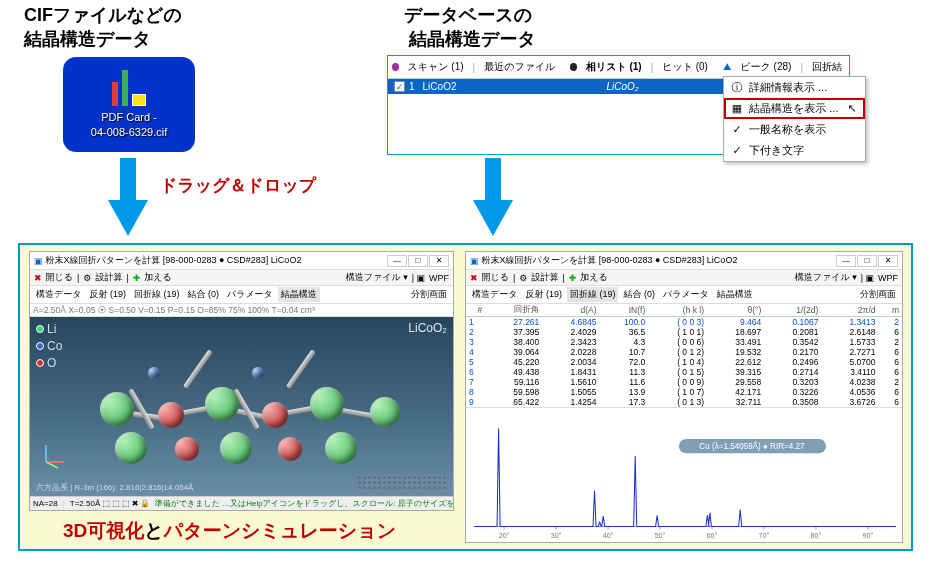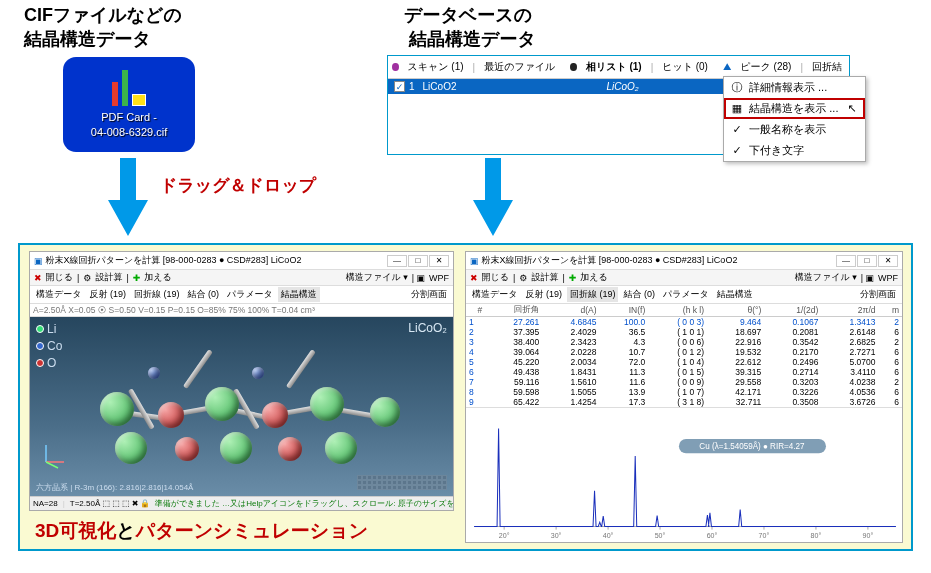--- a/index.html
+++ b/index.html
@@ -49,21 +49,21 @@
   .statusbar{display:flex;align-items:center;padding:1px 3px;font-size:8px;background:#eee;border-top:1px solid #ccc;white-space:nowrap;overflow:hidden;}
   .statusbar .msg{color:#0a7a0a;margin-left:4px;}
   .atom{position:absolute;border-radius:50%;box-shadow:inset -3px -3px 6px rgba(0,0,0,0.45), inset 2px 2px 4px rgba(255,255,255,0.5);}
   .bond{position:absolute;height:5px;background:linear-gradient(#e0e0e0,#888);border-radius:2px;transform-origin:left center;}
   .rtable{flex:0 0 auto; border-collapse:collapse; font-size:8.5px; width:100%;}
   .rtable th,.rtable td{padding:0 3px; text-align:right; white-space:nowrap;}
   .rtable th{color:#555;font-weight:normal; border-bottom:1px solid #ccc;}
   .rtable td.idx{color:#0050cc;text-align:left;}
   .rtable tr.sel td{color:#0050cc;}
   .plot{flex:1;position:relative;background:#fff;border-top:1px solid #ddd;}
-  .bottom-label{position:absolute; font-weight:bold; font-size:19px;}
+  .bottom-label{position:absolute; font-weight:bold; font-size:19px;margin-left:28px;}
   .bottom-label .blk{color:#000;}
   .bottom-label .red{color:#c00000;}
 </style>
 </head>
 <body>
 
 <div class="heading" style="left:24px; top:3px;">CIFファイルなどの</div>
 <div class="heading" style="left:24px; top:27px;">結晶構造データ</div>
 <div class="heading" style="left:404px; top:3px;">データベースの</div>
 <div class="heading" style="left:409px; top:27px;">結晶構造データ</div>
@@ -345,23 +345,23 @@
           <td>0.2081</td>
           <td>2.6148</td>
           <td>6</td>
         </tr>
         <tr>
           <td class="idx">3</td>
           <td>38.400</td>
           <td>2.3423</td>
           <td>4.3</td>
           <td>( 0 0 6)</td>
-          <td>22.916</td>
+          <td>33.491</td>
           <td>0.3542</td>
-          <td>2.6825</td>
+          <td>1.5733</td>
           <td>2</td>
         </tr>
         <tr>
           <td class="idx">4</td>
           <td>39.064</td>
           <td>2.0228</td>
           <td>10.7</td>
           <td>( 0 1 2)</td>
           <td>19.532</td>
           <td>0.2170</td>
@@ -410,21 +410,21 @@
           <td>42.171</td>
           <td>0.3226</td>
           <td>4.0536</td>
           <td>6</td>
         </tr>
         <tr>
           <td class="idx">9</td>
           <td>65.422</td>
           <td>1.4254</td>
           <td>17.3</td>
-          <td>( 3 1 8)</td>
+          <td>( 0 1 3)</td>
           <td>32.711</td>
           <td>0.3508</td>
           <td>3.6726</td>
           <td>6</td>
         </tr>
       </tbody>
   </table>
   <div class="plot">
     <svg id="plotsvg" width="100%" height="100%" viewBox="0 0 430 130" preserveAspectRatio="none">
         <line x1="8" y1="115" x2="424" y2="115" stroke="#888" stroke-width="0.7"></line>

